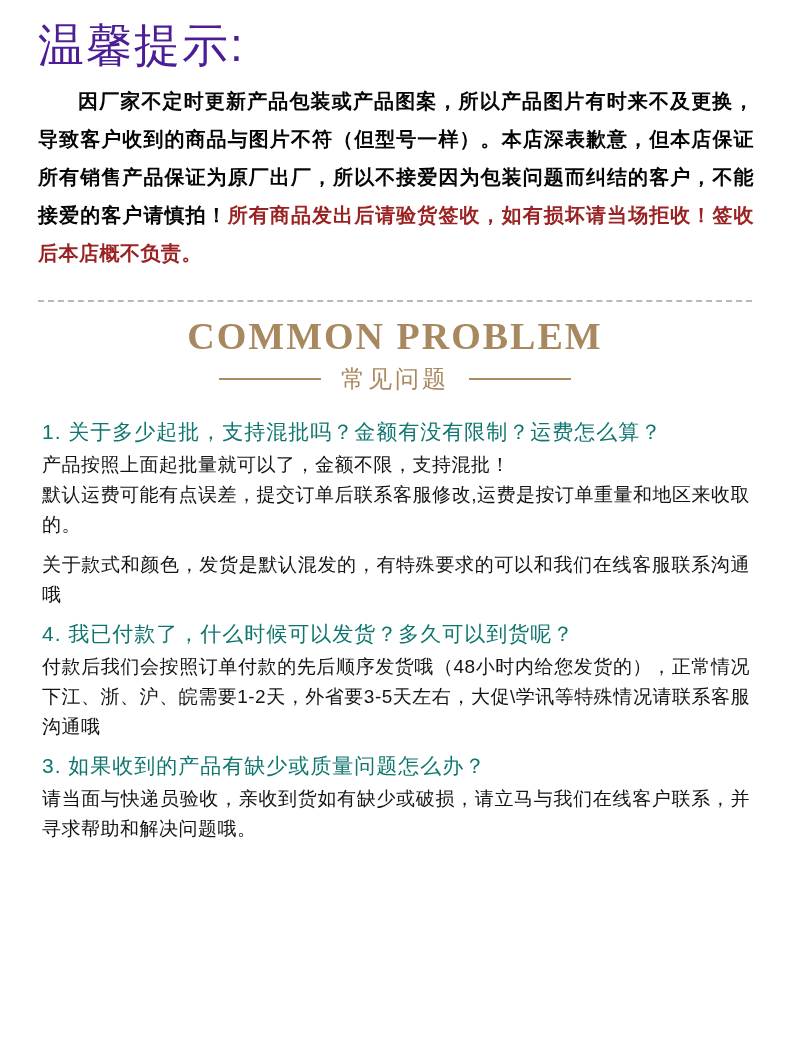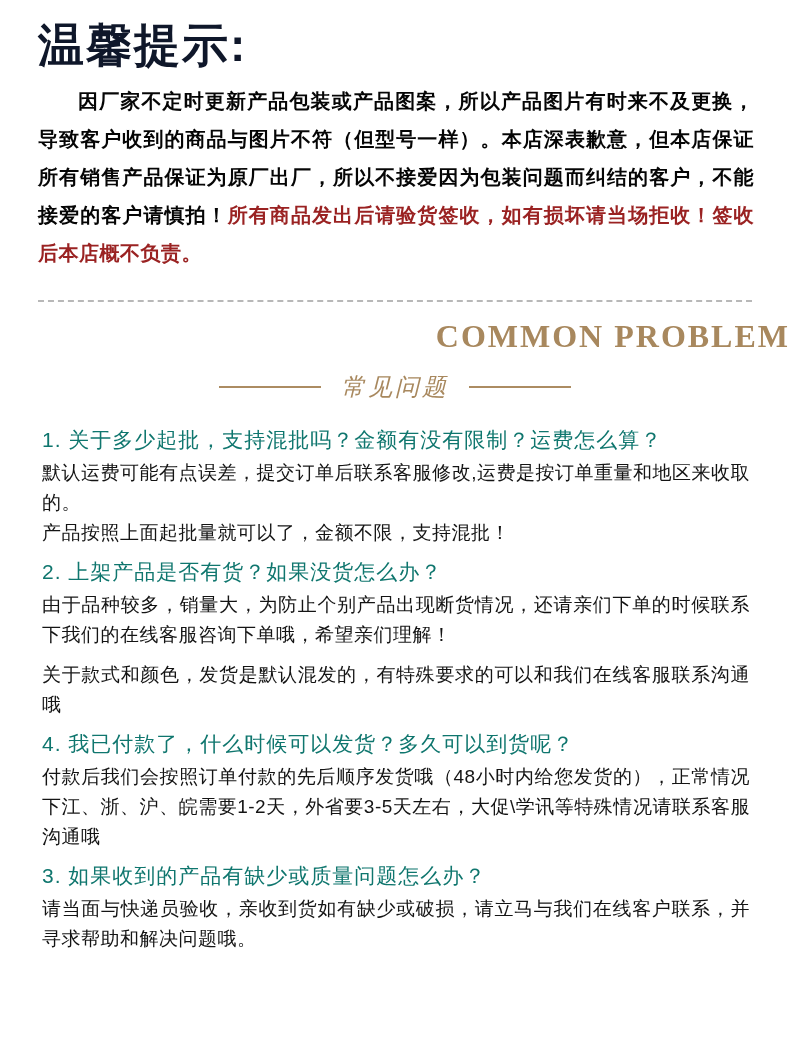--- a/index.html
+++ b/index.html
@@ -4,23 +4,23 @@
 <style>
   html, body { margin: 0; padding: 0; }
   body {
     width: 790px; height: 1049px;
     background: #ffffff;
     overflow: hidden;
     font-family: "Liberation Sans", sans-serif;
   }
   .notice { padding: 16px 36px 0 38px; }
   .notice-title {
-    color: #0f172a;
+    color: #4c1d95;
     font-size: 46px;
-    font-weight: bold;
+    font-weight: normal;
     line-height: 58px;
     letter-spacing: 2px;
   }
   .notice-body {
     margin-top: 8px;
     font-size: 20px;
     line-height: 38px;
     color: #050505;
     font-weight: 600;
     text-align: justify;
@@ -29,35 +29,33 @@
   }
   .notice-red { color: #9a2222; }
   .divider {
     margin: 28px 38px 0 38px;
     border-top: 2px dashed #b8b8b8;
     height: 0;
   }
   .faq-header { margin-top: 14px; text-align: center; }
   .heading-en {
     font-family: "Liberation Serif", serif;
-    font-size: 32px;
+    font-size: 38px;
     font-weight: 600;
     color: #a8885e;
     letter-spacing: 2px;
     line-height: 40px;
-    text-align: right;
   }
   .heading-zh-row {
-    margin-top: 16px;
+    margin-top: 8px;
     display: flex;
     align-items: center;
     justify-content: center;
     gap: 20px;
     height: 30px;
-    font-style: italic;
   }
   .heading-zh {
     color: #a8885e;
     font-size: 24px;
     letter-spacing: 3px;
     line-height: 30px;
   }
   .heading-line {
     width: 102px;
     border-top: 2px solid #ac8c62;
@@ -97,28 +95,24 @@
     <span class="heading-line"></span>
     <span class="heading-zh">常见问题</span>
     <span class="heading-line"></span>
   </div>
 </div>
 
 <div class="faq-list">
 
   <div class="faq-item">
     <p class="faq-q">1. 关于多少起批，支持混批吗？金额有没有限制？运费怎么算？</p>
+    <p class="faq-a">产品按照上面起批量就可以了，金额不限，支持混批！</p>
     <p class="faq-a">默认运费可能有点误差，提交订单后联系客服修改,运费是按订单重量和地区来收取的。</p>
-    <p class="faq-a">产品按照上面起批量就可以了，金额不限，支持混批！</p>
   </div>
 
-  <div class="faq-item">
-    <p class="faq-q">2. 上架产品是否有货？如果没货怎么办？</p>
-    <p class="faq-a">由于品种较多，销量大，为防止个别产品出现断货情况，还请亲们下单的时候联系下我们的在线客服咨询下单哦，希望亲们理解！</p>
-  </div>
 
   <div class="faq-item">
     <p class="faq-a">关于款式和颜色，发货是默认混发的，有特殊要求的可以和我们在线客服联系沟通哦</p>
   </div>
 
   <div class="faq-item">
     <p class="faq-q">4. 我已付款了，什么时候可以发货？多久可以到货呢？</p>
     <p class="faq-a">付款后我们会按照订单付款的先后顺序发货哦（48小时内给您发货的），正常情况下江、浙、沪、皖需要1-2天，外省要3-5天左右，大促\学讯等特殊情况请联系客服沟通哦</p>
   </div>
 

